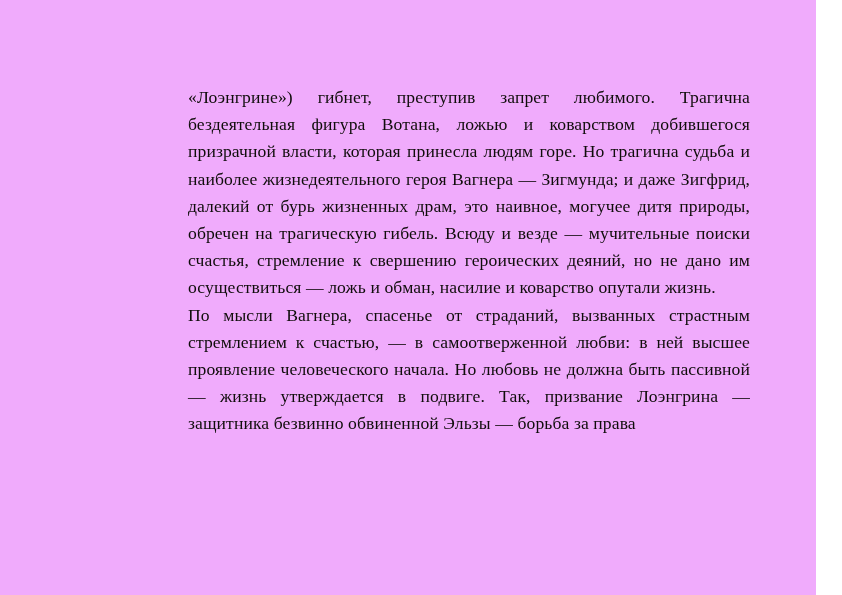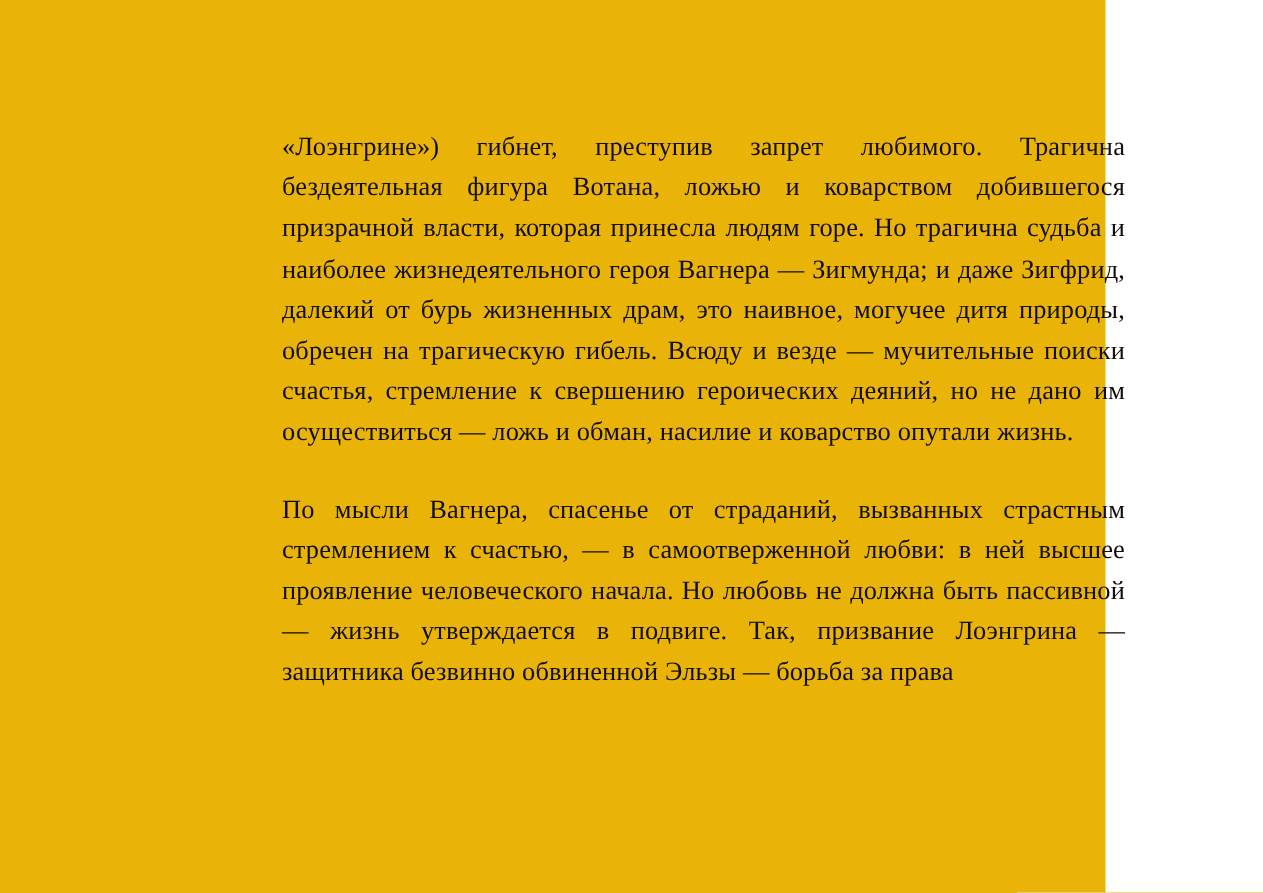--- a/index.html
+++ b/index.html
@@ -8,23 +8,23 @@
   }
   body {
     width: 842px;
     height: 595px;
     background: #ffffff;
     font-family: "Liberation Serif", "DejaVu Serif", serif;
     overflow: hidden;
   }
   .page {
     position: relative;
-    width: 737px;
+    width: 816px;
     height: 595px;
-    background: #eab308;
+    background: #f0abfc;
   }
   .text-column {
     position: absolute;
     left: 188px;
     top: 84px;
     width: 562px;
   }
   .para {
     margin: 0;
     text-align: justify;
@@ -32,21 +32,20 @@
     font-size: 17.6px;
     line-height: 27.2px;
     color: #100d0b;
     letter-spacing: 0.1px;
   }
   .para.first {
     text-indent: 0;
   }
   .para.second {
     text-indent: 0;
-    margin-top: 24px;
   }
 </style>
 </head>
 <body>
 
 <div class="page">
   <div class="text-column">
     <p class="para first">«Лоэнгрине») гибнет, преступив запрет любимого. Трагична бездеятельная фигура Вотана, ложью и коварством добившегося призрачной власти, которая принесла людям горе. Но трагична судьба и наиболее жизнедеятельного героя Вагнера — Зигмунда; и даже Зигфрид, далекий от бурь жизненных драм, это наивное, могучее дитя природы, обречен на трагическую гибель. Всюду и везде — мучительные поиски счастья, стремление к свершению героических деяний, но не дано им осуществиться — ложь и обман, насилие и коварство опутали жизнь.</p>
     <p class="para second">По мысли Вагнера, спасенье от страданий, вызванных страстным стремлением к счастью, — в самоотверженной любви: в ней высшее проявление человеческого начала. Но любовь не должна быть пассивной — жизнь утверждается в подвиге. Так, призвание Лоэнгрина — защитника безвинно обвиненной Эльзы — борьба за права</p>
   </div>

